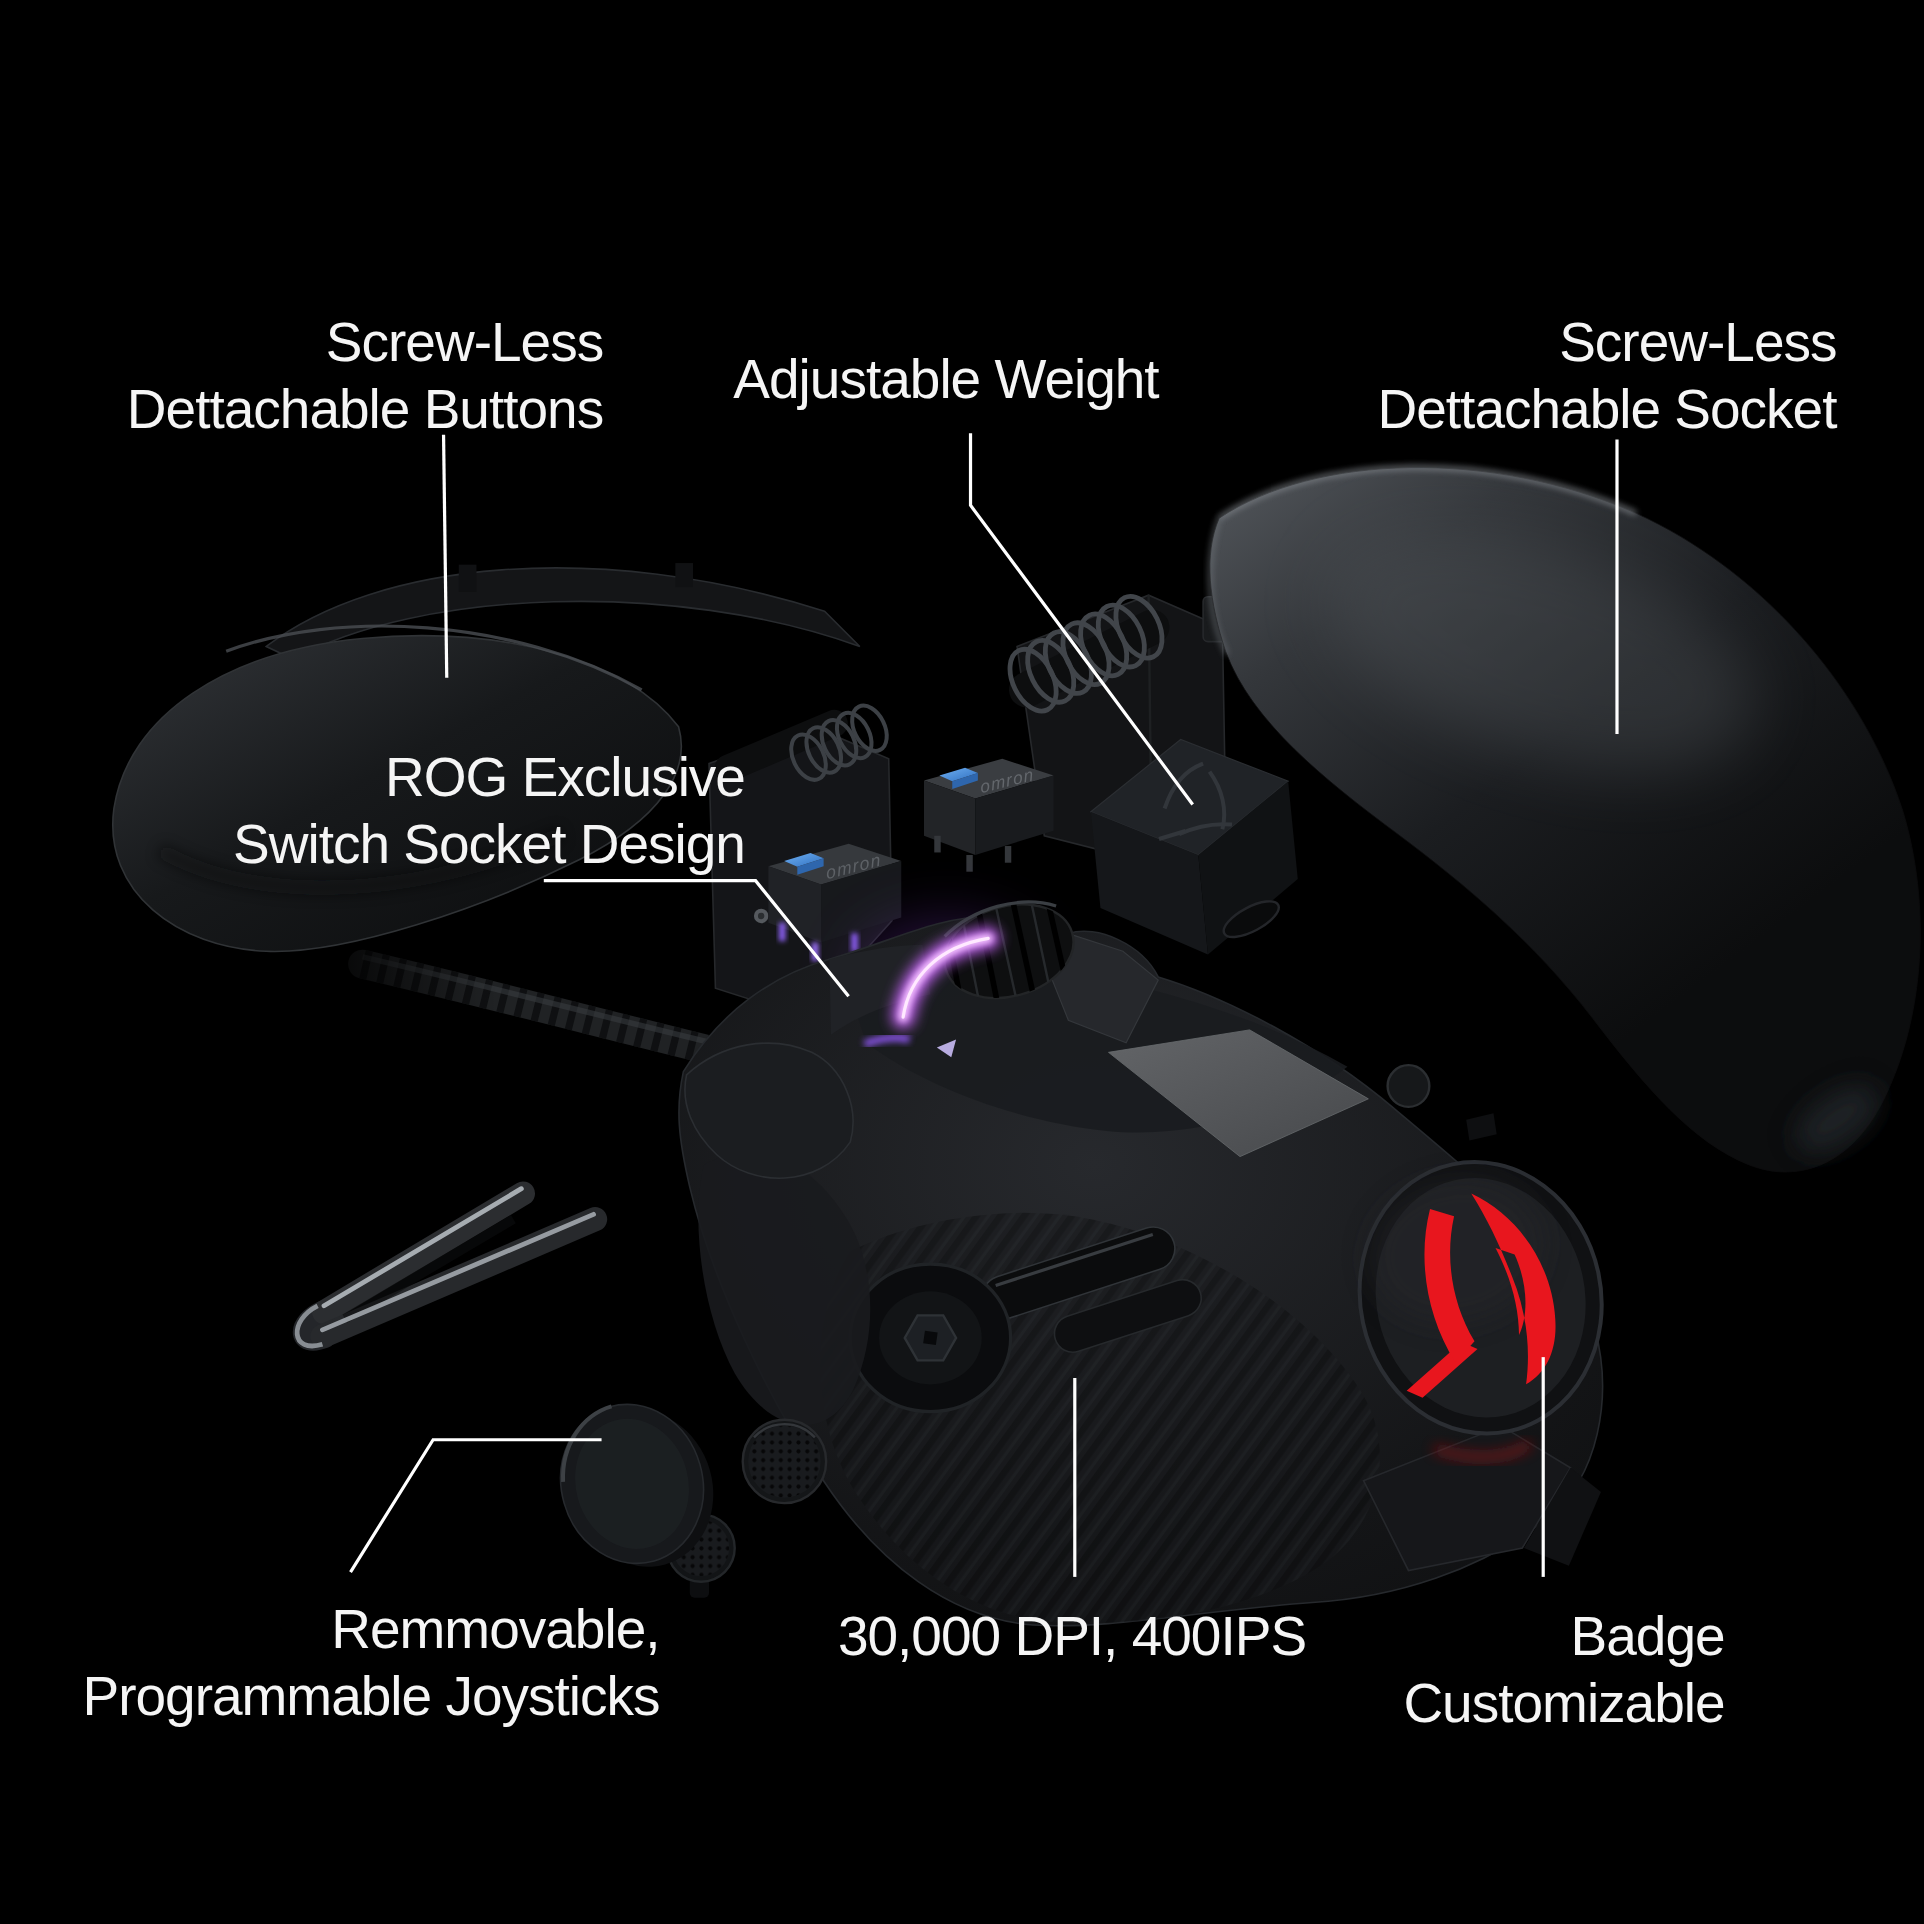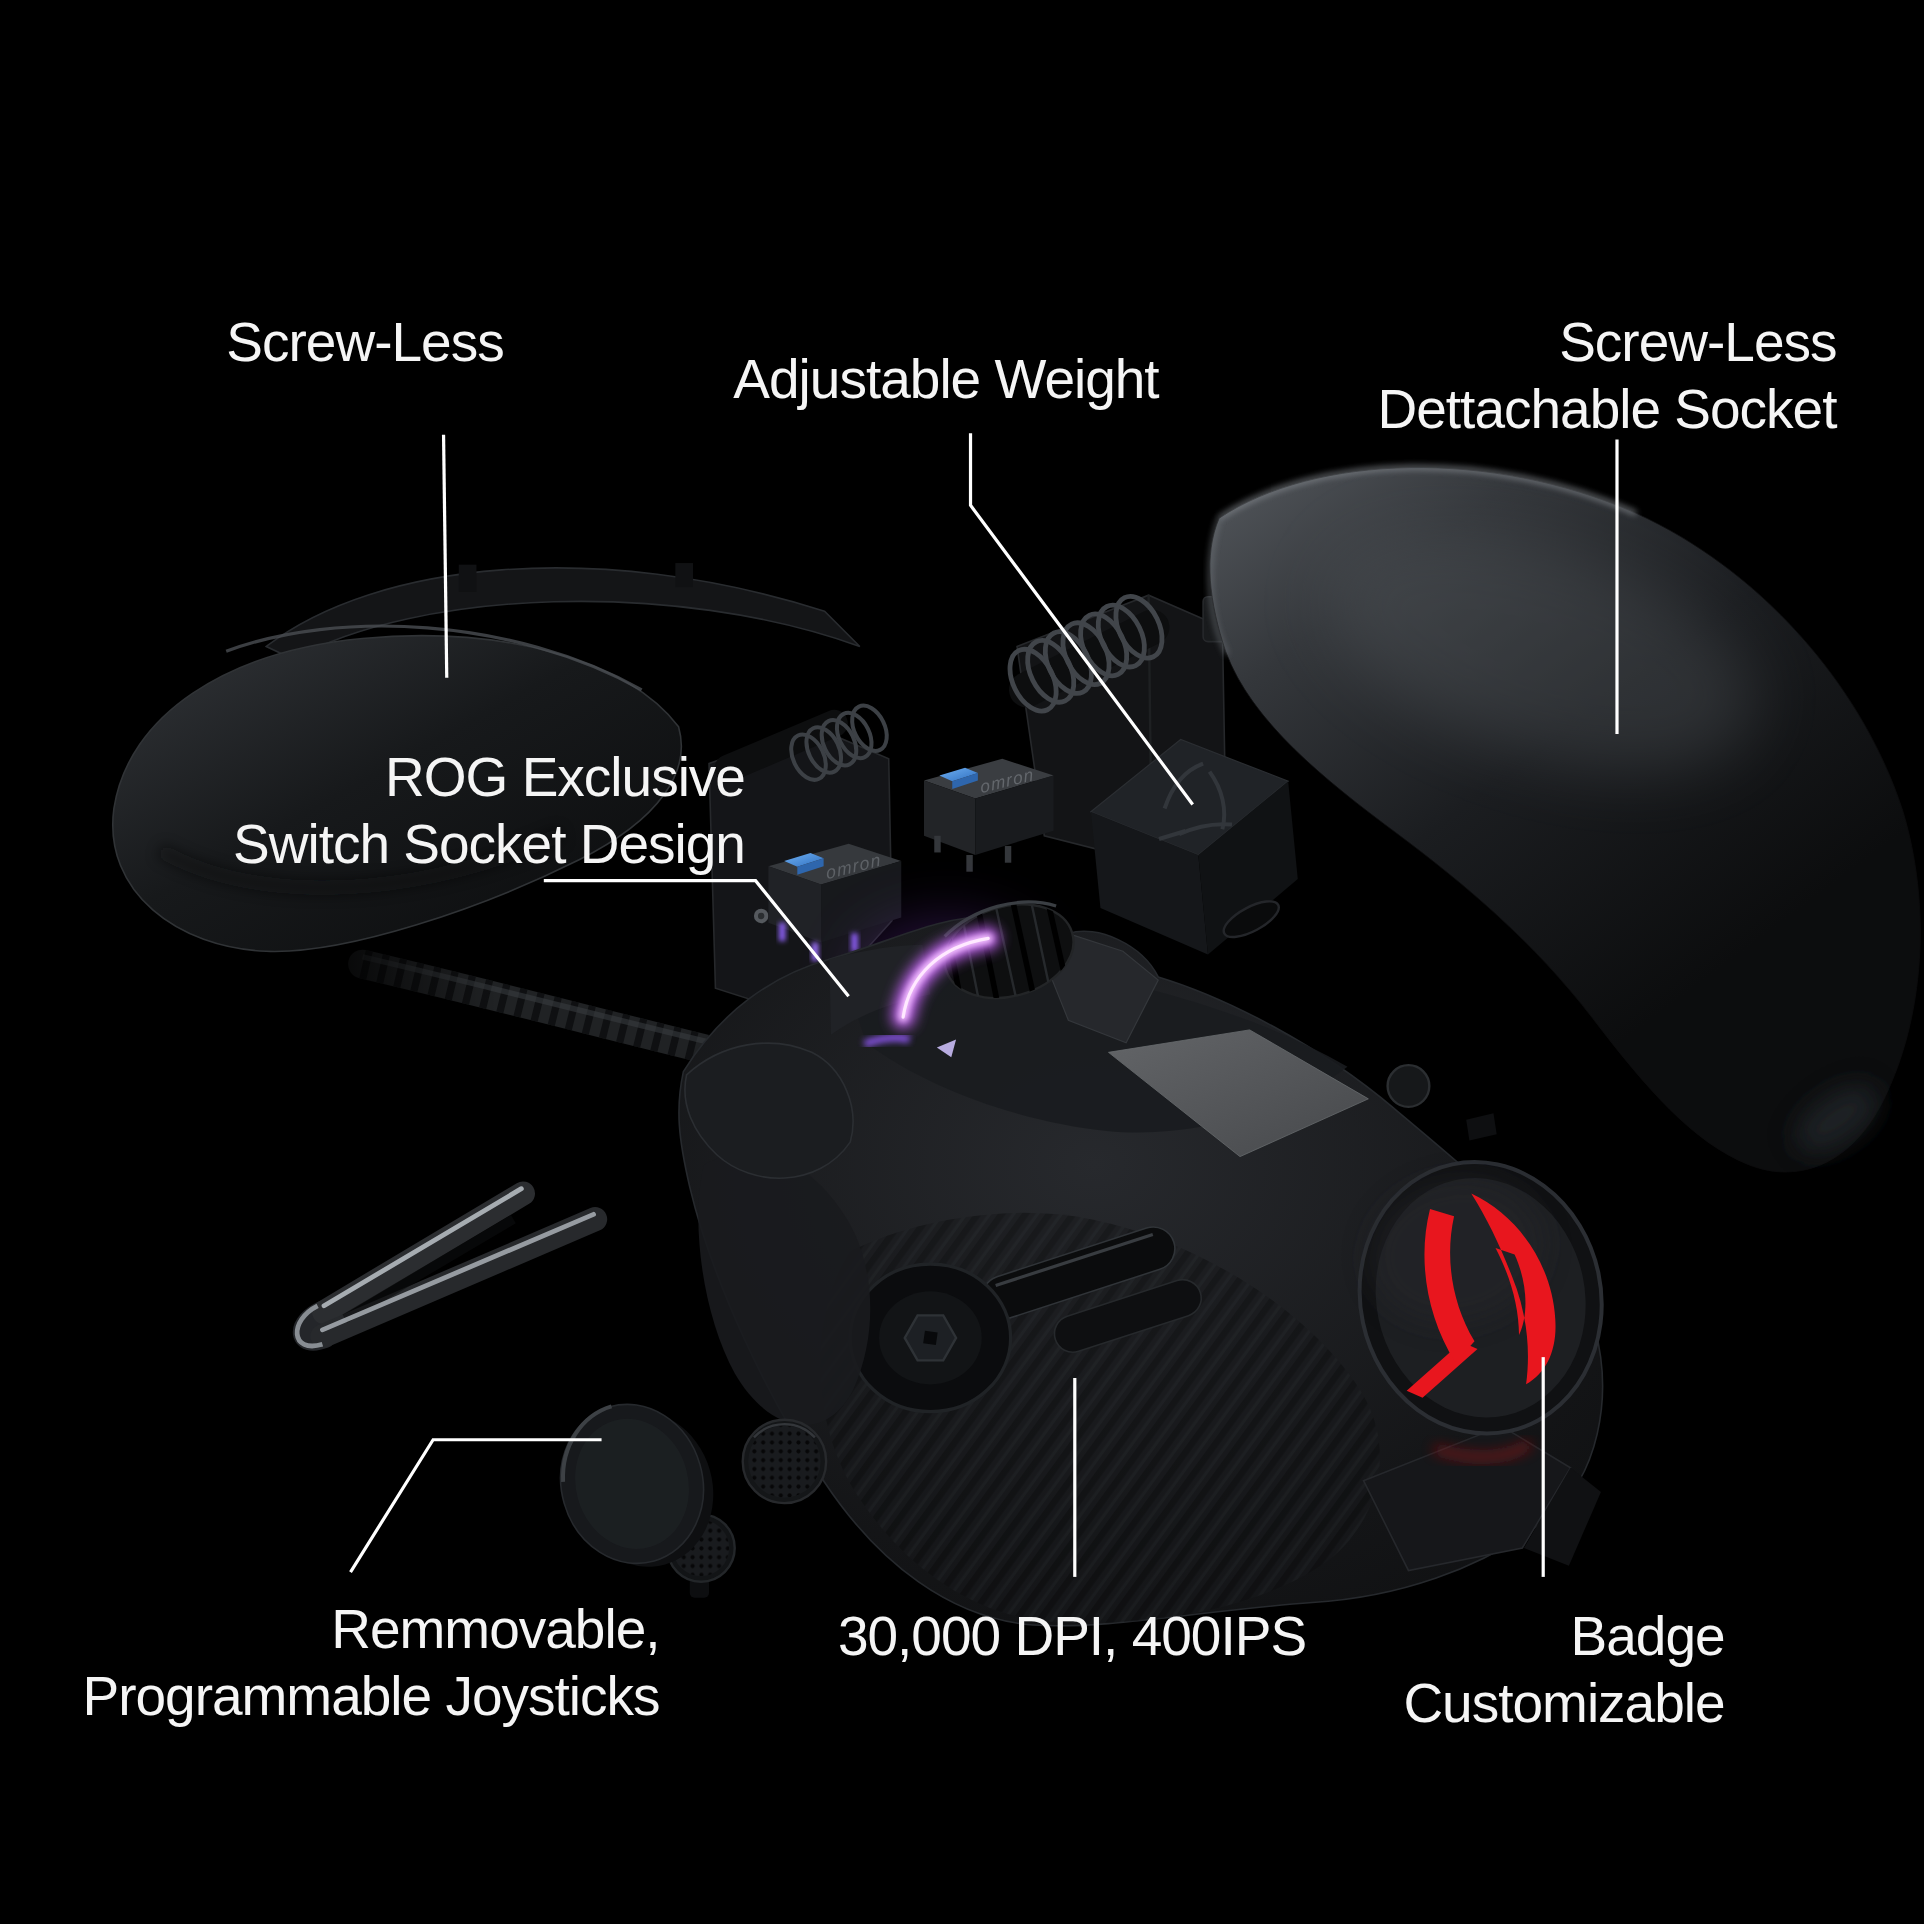--- a/index.html
+++ b/index.html
@@ -294,20 +294,21 @@
     <polyline points="2016,548 2016,915"></polyline>
     <polyline points="678,1098 942,1098 1058,1242"></polyline>
     <polyline points="750,1795 540,1795 437,1960"></polyline>
     <polyline points="1340,1718 1340,1966"></polyline>
     <polyline points="1924,1692 1924,1966"></polyline>
   </g>
 </svg>
 
   <div class="callout" style="left:365px; top:309px;">
     <span>Screw-Less</span>
+    <span>Dettachable Buttons</span>
   </div>
 
   <div class="callout" style="left:946px; top:314px;margin-top:32px;">
     <span>Adjustable Weight</span>
   </div>
 
   <div class="callout" style="left:1607px; top:309px;">
     <span>Screw-Less</span>
     <span>Dettachable Socket</span>
   </div>

